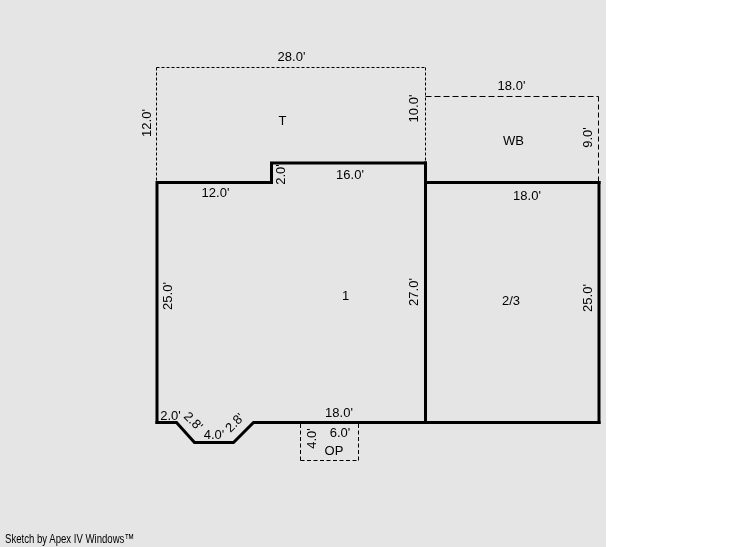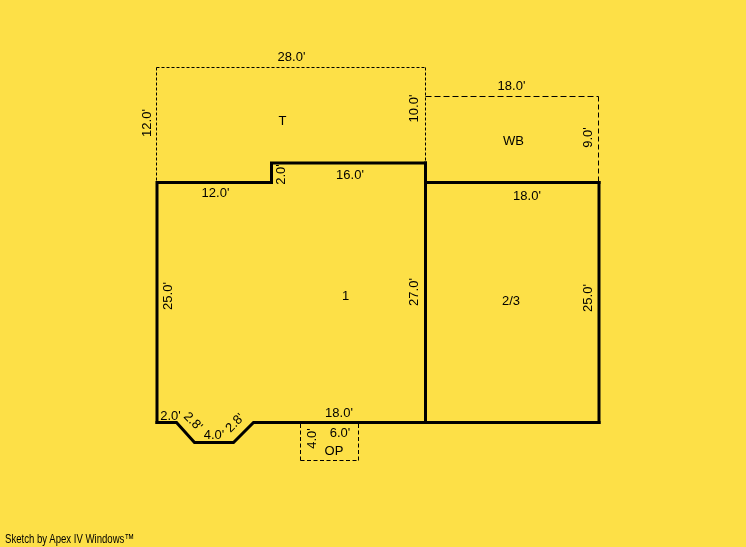--- a/index.html
+++ b/index.html
@@ -1,16 +1,16 @@
 <!DOCTYPE html>
 <html><head>
 <meta charset="utf-8">
 <style>
   html,body{margin:0;padding:0;background:#ffffff;}
-  #page{position:relative;width:746px;height:547px;background:#fde047;overflow:hidden;}
+  #page{position:relative;width:606px;height:547px;background:#e5e5e5;overflow:hidden;}
   svg{position:absolute;left:0;top:0;}
   text{font-family:"Liberation Sans",sans-serif;font-size:13px;fill:#000000;}
 </style>
 </head>
 <body>
 <div id="page">
 <svg width="746" height="547" viewBox="0 0 746 547">
 
   <g fill="none" stroke="#000" stroke-width="1">
     <path d="M 156.5,67.5 H 425.5" stroke-dasharray="3,2"></path>

